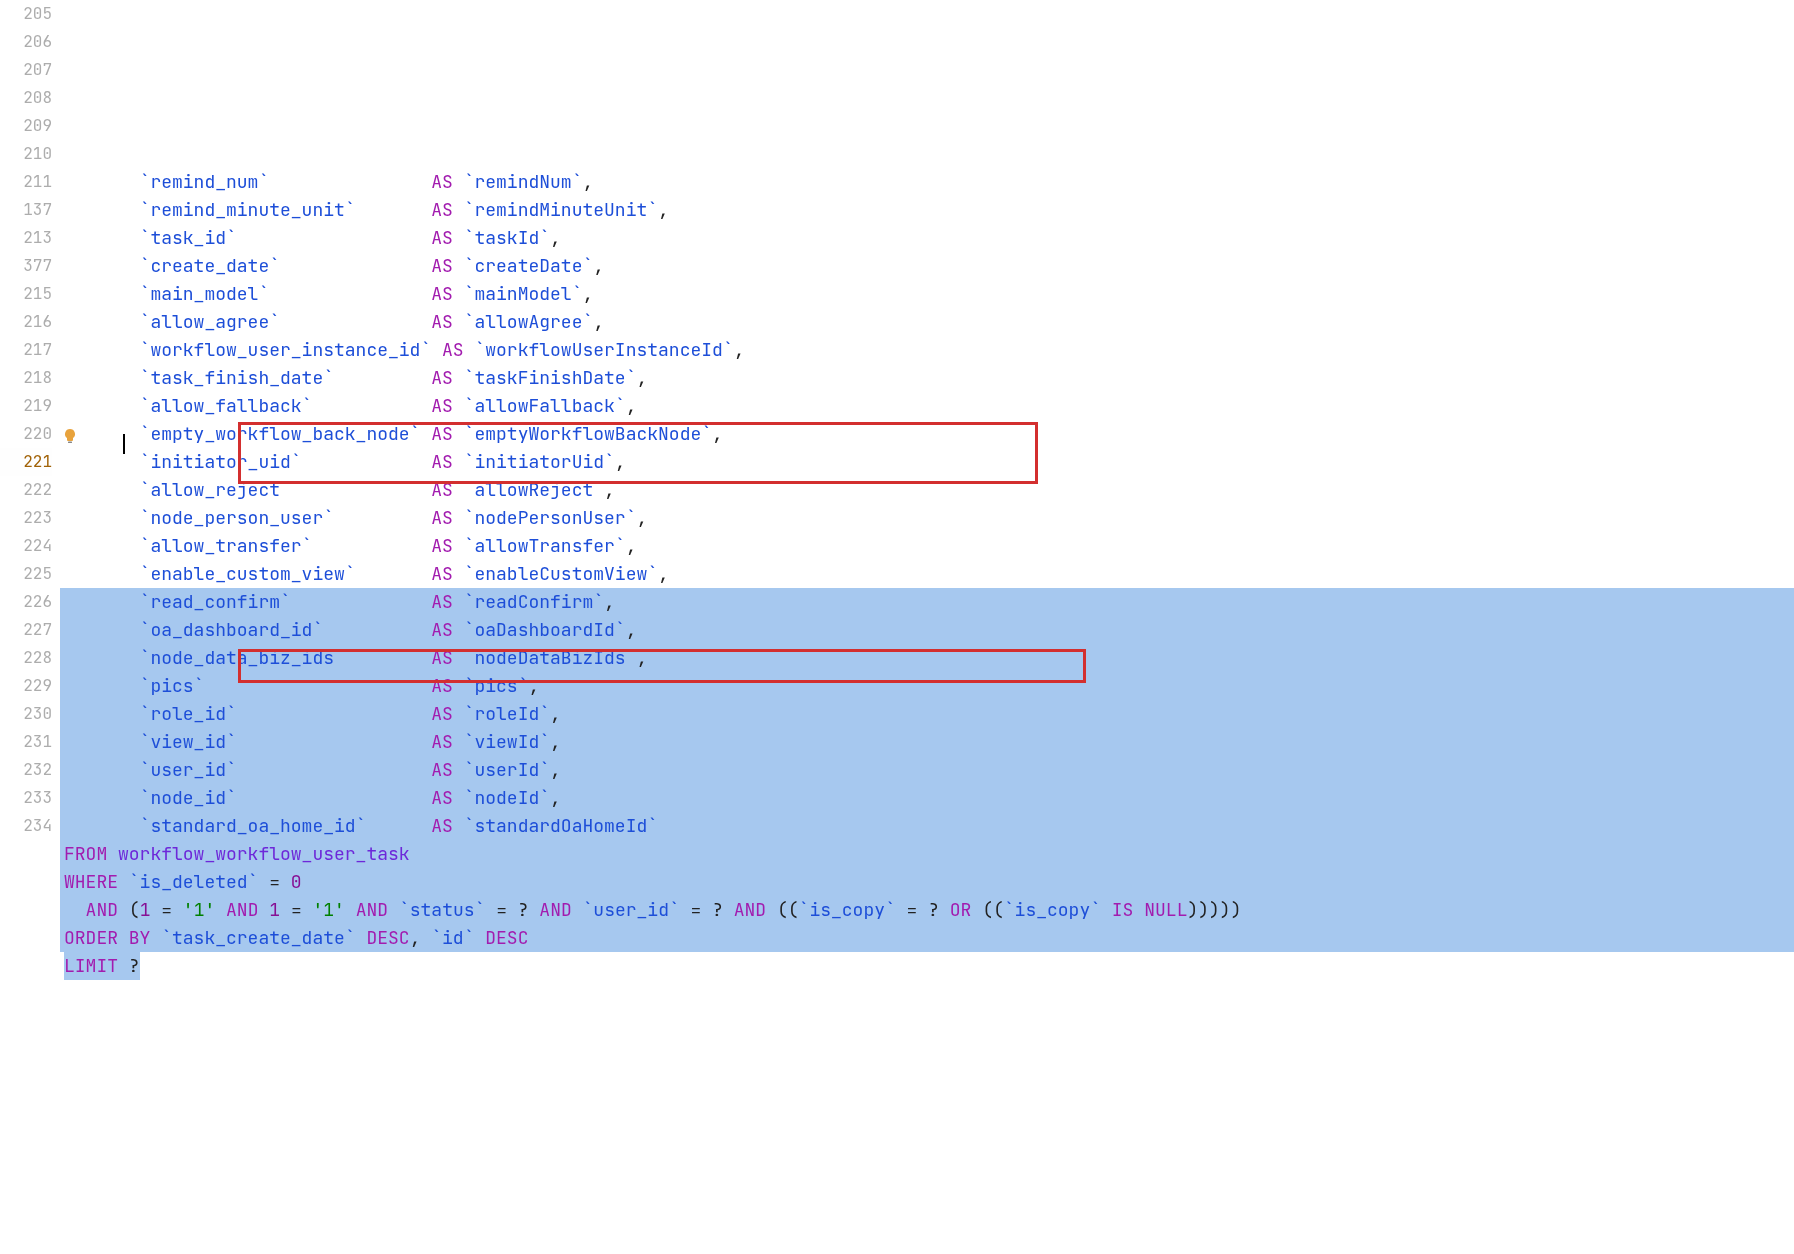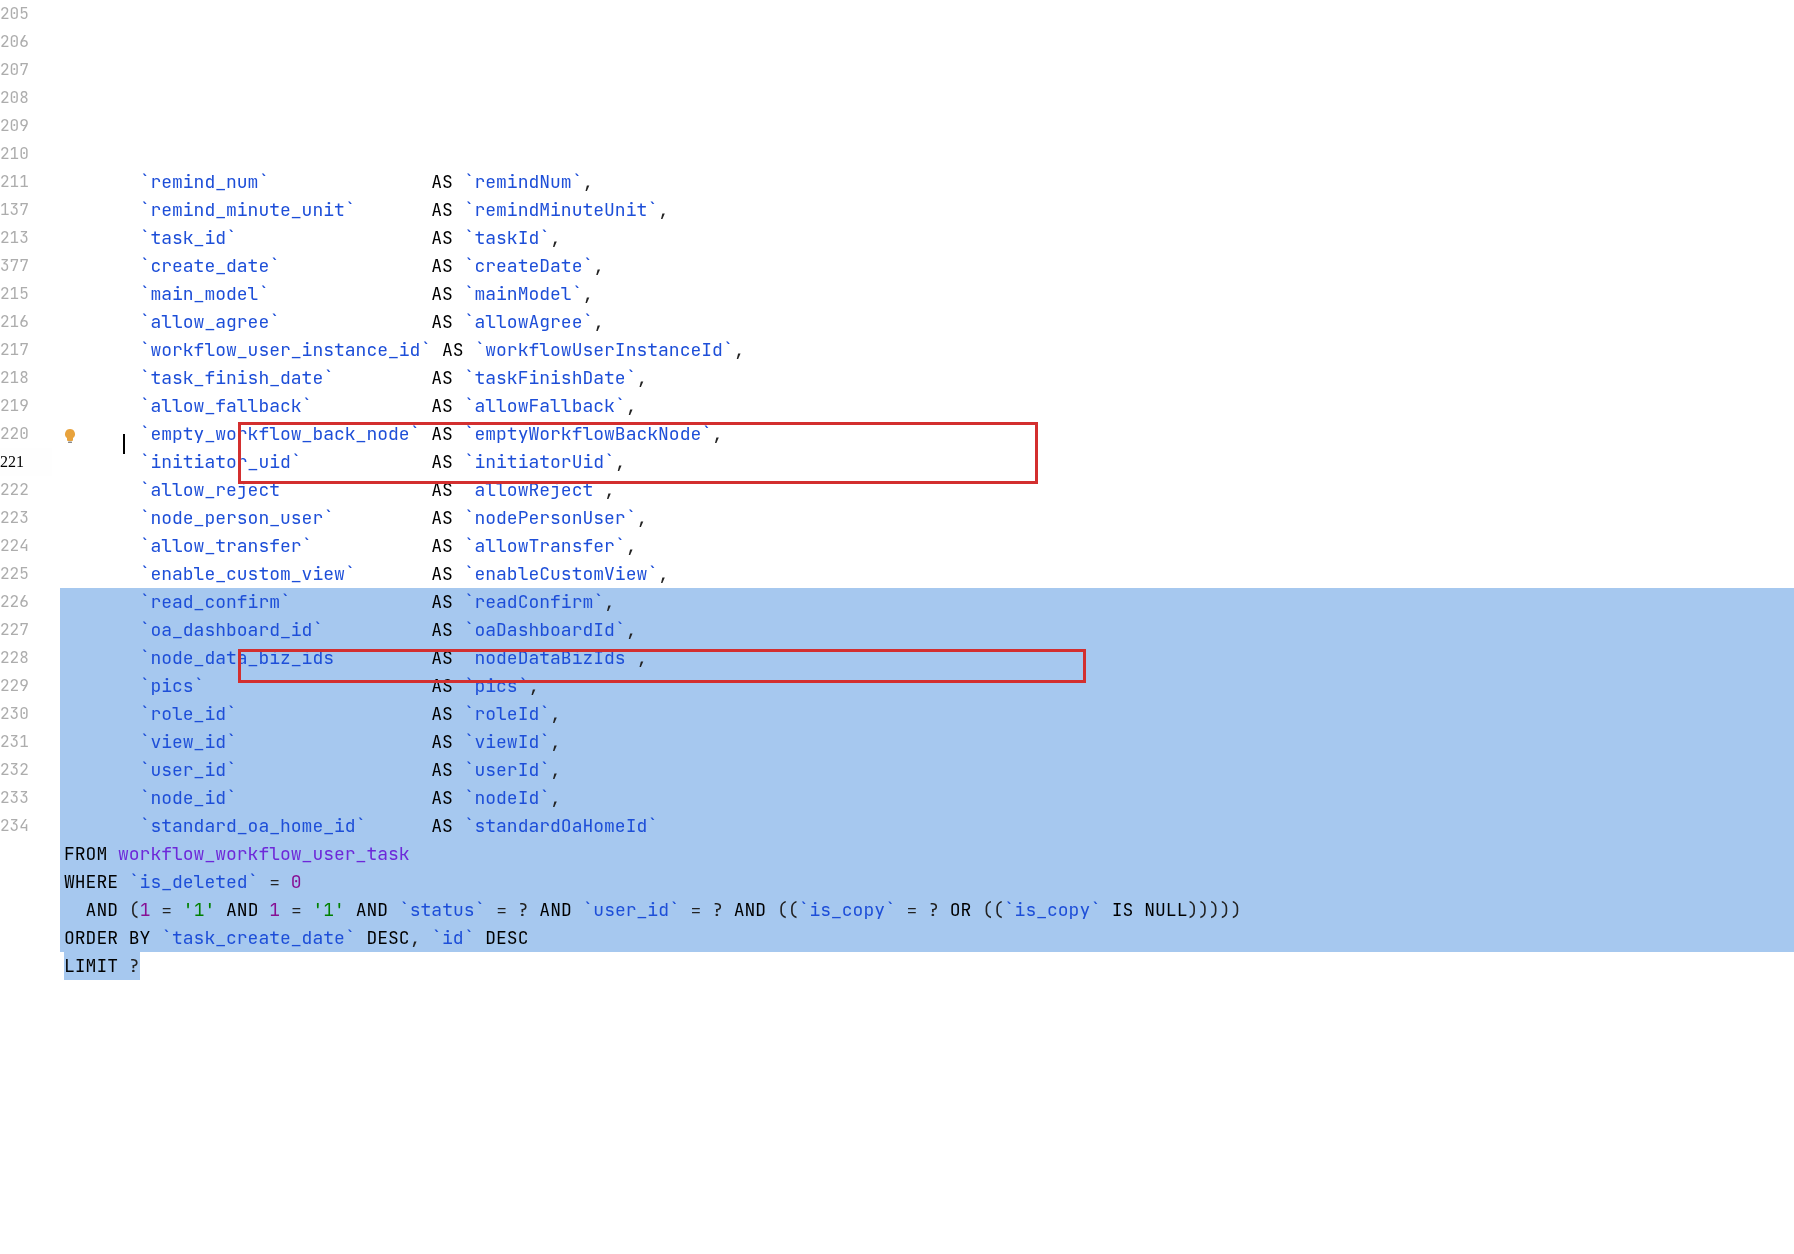--- a/index.html
+++ b/index.html
@@ -16,35 +16,34 @@
   .editor {
     display: flex;
     width: 100%;
     height: 100%;
   }
   .gutter {
     width: 60px;
     flex-shrink: 0;
     background: #ffffff;
     border-right: 0px solid #ddd;
-    text-align: left;
+    text-align: right;
     color: #adadad;
     font-size: 16px;
     padding-right: 8px;
     user-select: none;
   }
   .gutter .ln {
     height: 28px;
     line-height: 28px;
     position: relative;
   }
   .gutter .ln.current {
-    color: #000000;
+    color: #a16207;
     background: #fefefe;
-    font-family: Liberation Serif, serif;
   }
   .bulb {
     position: absolute;
     right: -26px;
     top: 5px;
     width: 16px;
     height: 16px;
   }
   .bulb svg { width: 16px; height: 16px; }
   .code {
@@ -55,21 +54,21 @@
   }
   .line {
     height: 28px;
     line-height: 28px;
     padding-left: 4px;
     position: relative;
   }
   .line.sel {
     background: #a6c8ef;
   }
-  .tok-kw { color: #000000; }
+  .tok-kw { color: #a21caf; }
   .tok-col { color: #1d4ed8; }
   .tok-ident { color: #6d28d9; }
   .tok-punct { color: #222; }
   .tok-num { color: #871094; }
   .tok-strlit { color: #008000; }
 
   .red-box {
     position: absolute;
     border: 3px solid #d32f2f;
     pointer-events: none;

